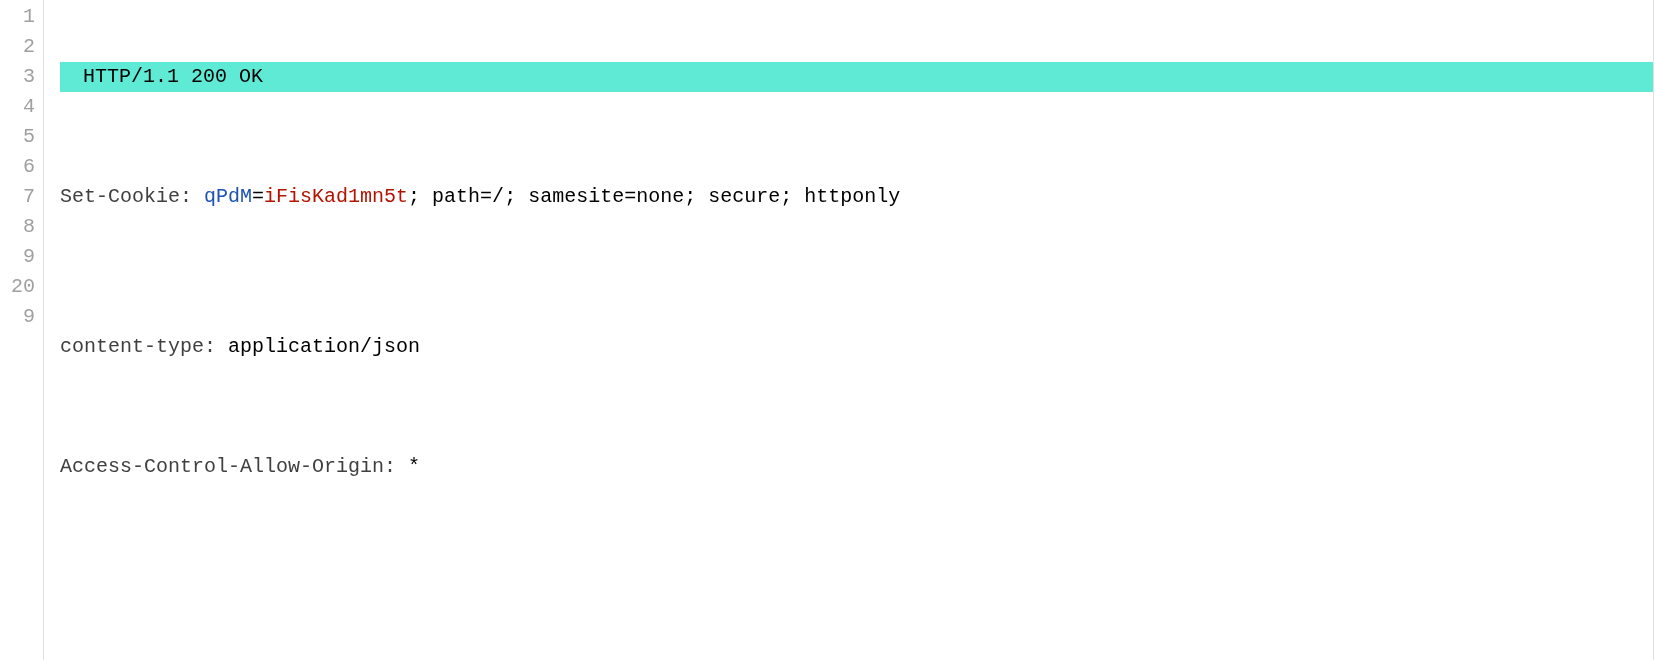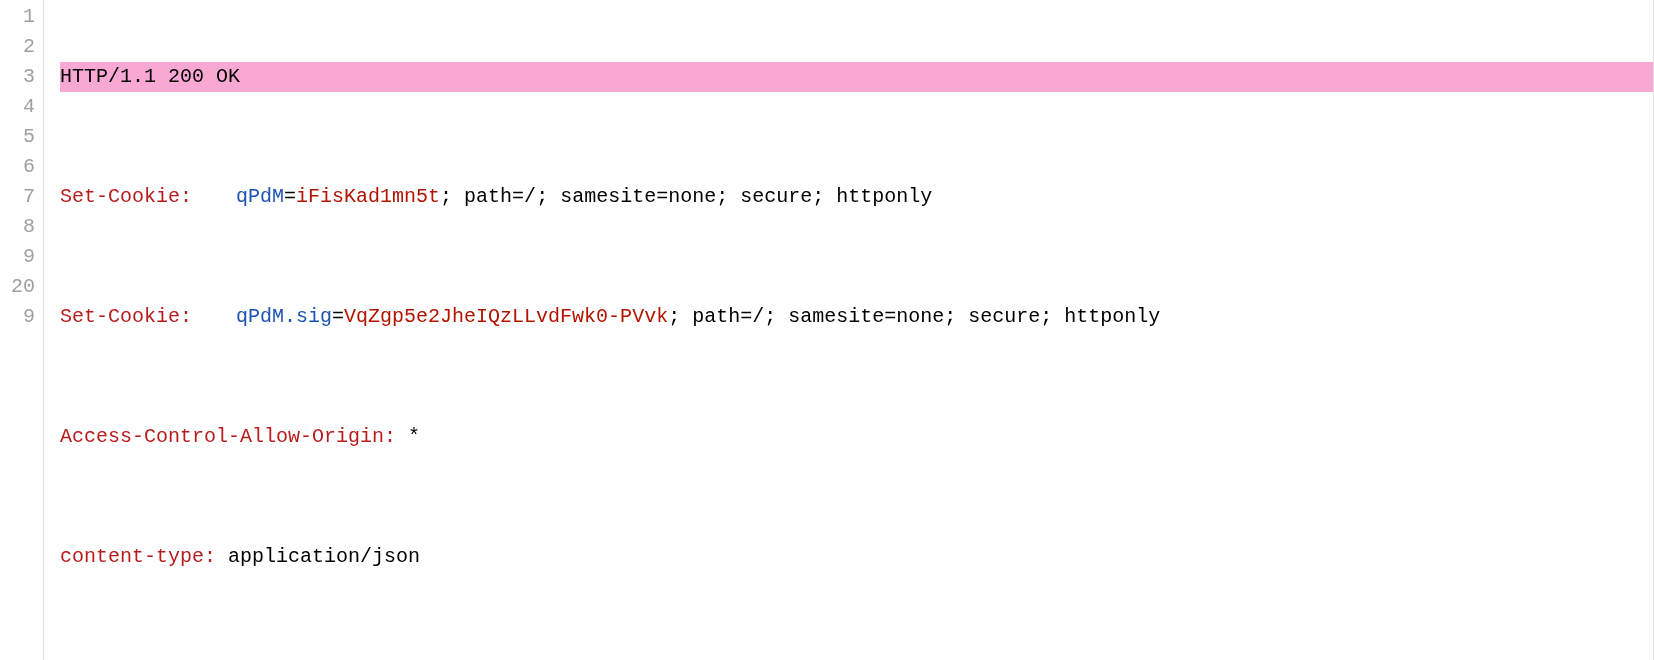--- a/index.html
+++ b/index.html
@@ -34,24 +34,25 @@
       flex: 1 1 auto;
       padding: 2px 0 0 16px;
       line-height: 1.5em;
       white-space: pre-wrap;
       word-break: break-all;
     }
     .line {
       min-height: 1.5em;
     }
     .line.hl {
-      background: #f9a8d4;
+      background: #5eead4;
+      padding-left: 23px;
     }
-    .tok-attr { color: #b91c1c; }
-    .tok-name { color: #1d53b1; margin-left: 32px; }
+    .tok-attr { color: #404040; }
+    .tok-name { color: #1d53b1; }
     .tok-val  { color: #b21400; }
   </style>
 </head>
 <body>
 
 <div class="editor">
   <div class="gutter">
     <div>1</div>
     <div>2</div>
     <div>3</div>
@@ -63,25 +64,24 @@
     <div>9</div>
     <div>20</div>
     <div>9</div>
   </div>
 
   <div class="code">
     <div class="line hl"><span>HTTP/1.1 200 OK</span></div>
 
     <div class="line"><span class="tok-attr">Set-Cookie:</span> <span class="tok-name">qPdM</span><span>=</span><span class="tok-val">iFisKad1mn5t</span><span>; path=/; samesite=none; secure; httponly</span></div>
 
-    <div class="line"><span class="tok-attr">Set-Cookie:</span> <span class="tok-name">qPdM.sig</span><span>=</span><span class="tok-val">VqZgp5e2JheIQzLLvdFwk0-PVvk</span><span>; path=/; samesite=none; secure; httponly</span></div>
+
+    <div class="line"><span class="tok-attr">content-type:</span><span> application/json</span></div>
 
     <div class="line"><span class="tok-attr">Access-Control-Allow-Origin:</span><span> *</span></div>
-
-    <div class="line"><span class="tok-attr">content-type:</span><span> application/json</span></div>
 
     
 
     
 
     
 
     
 
     

